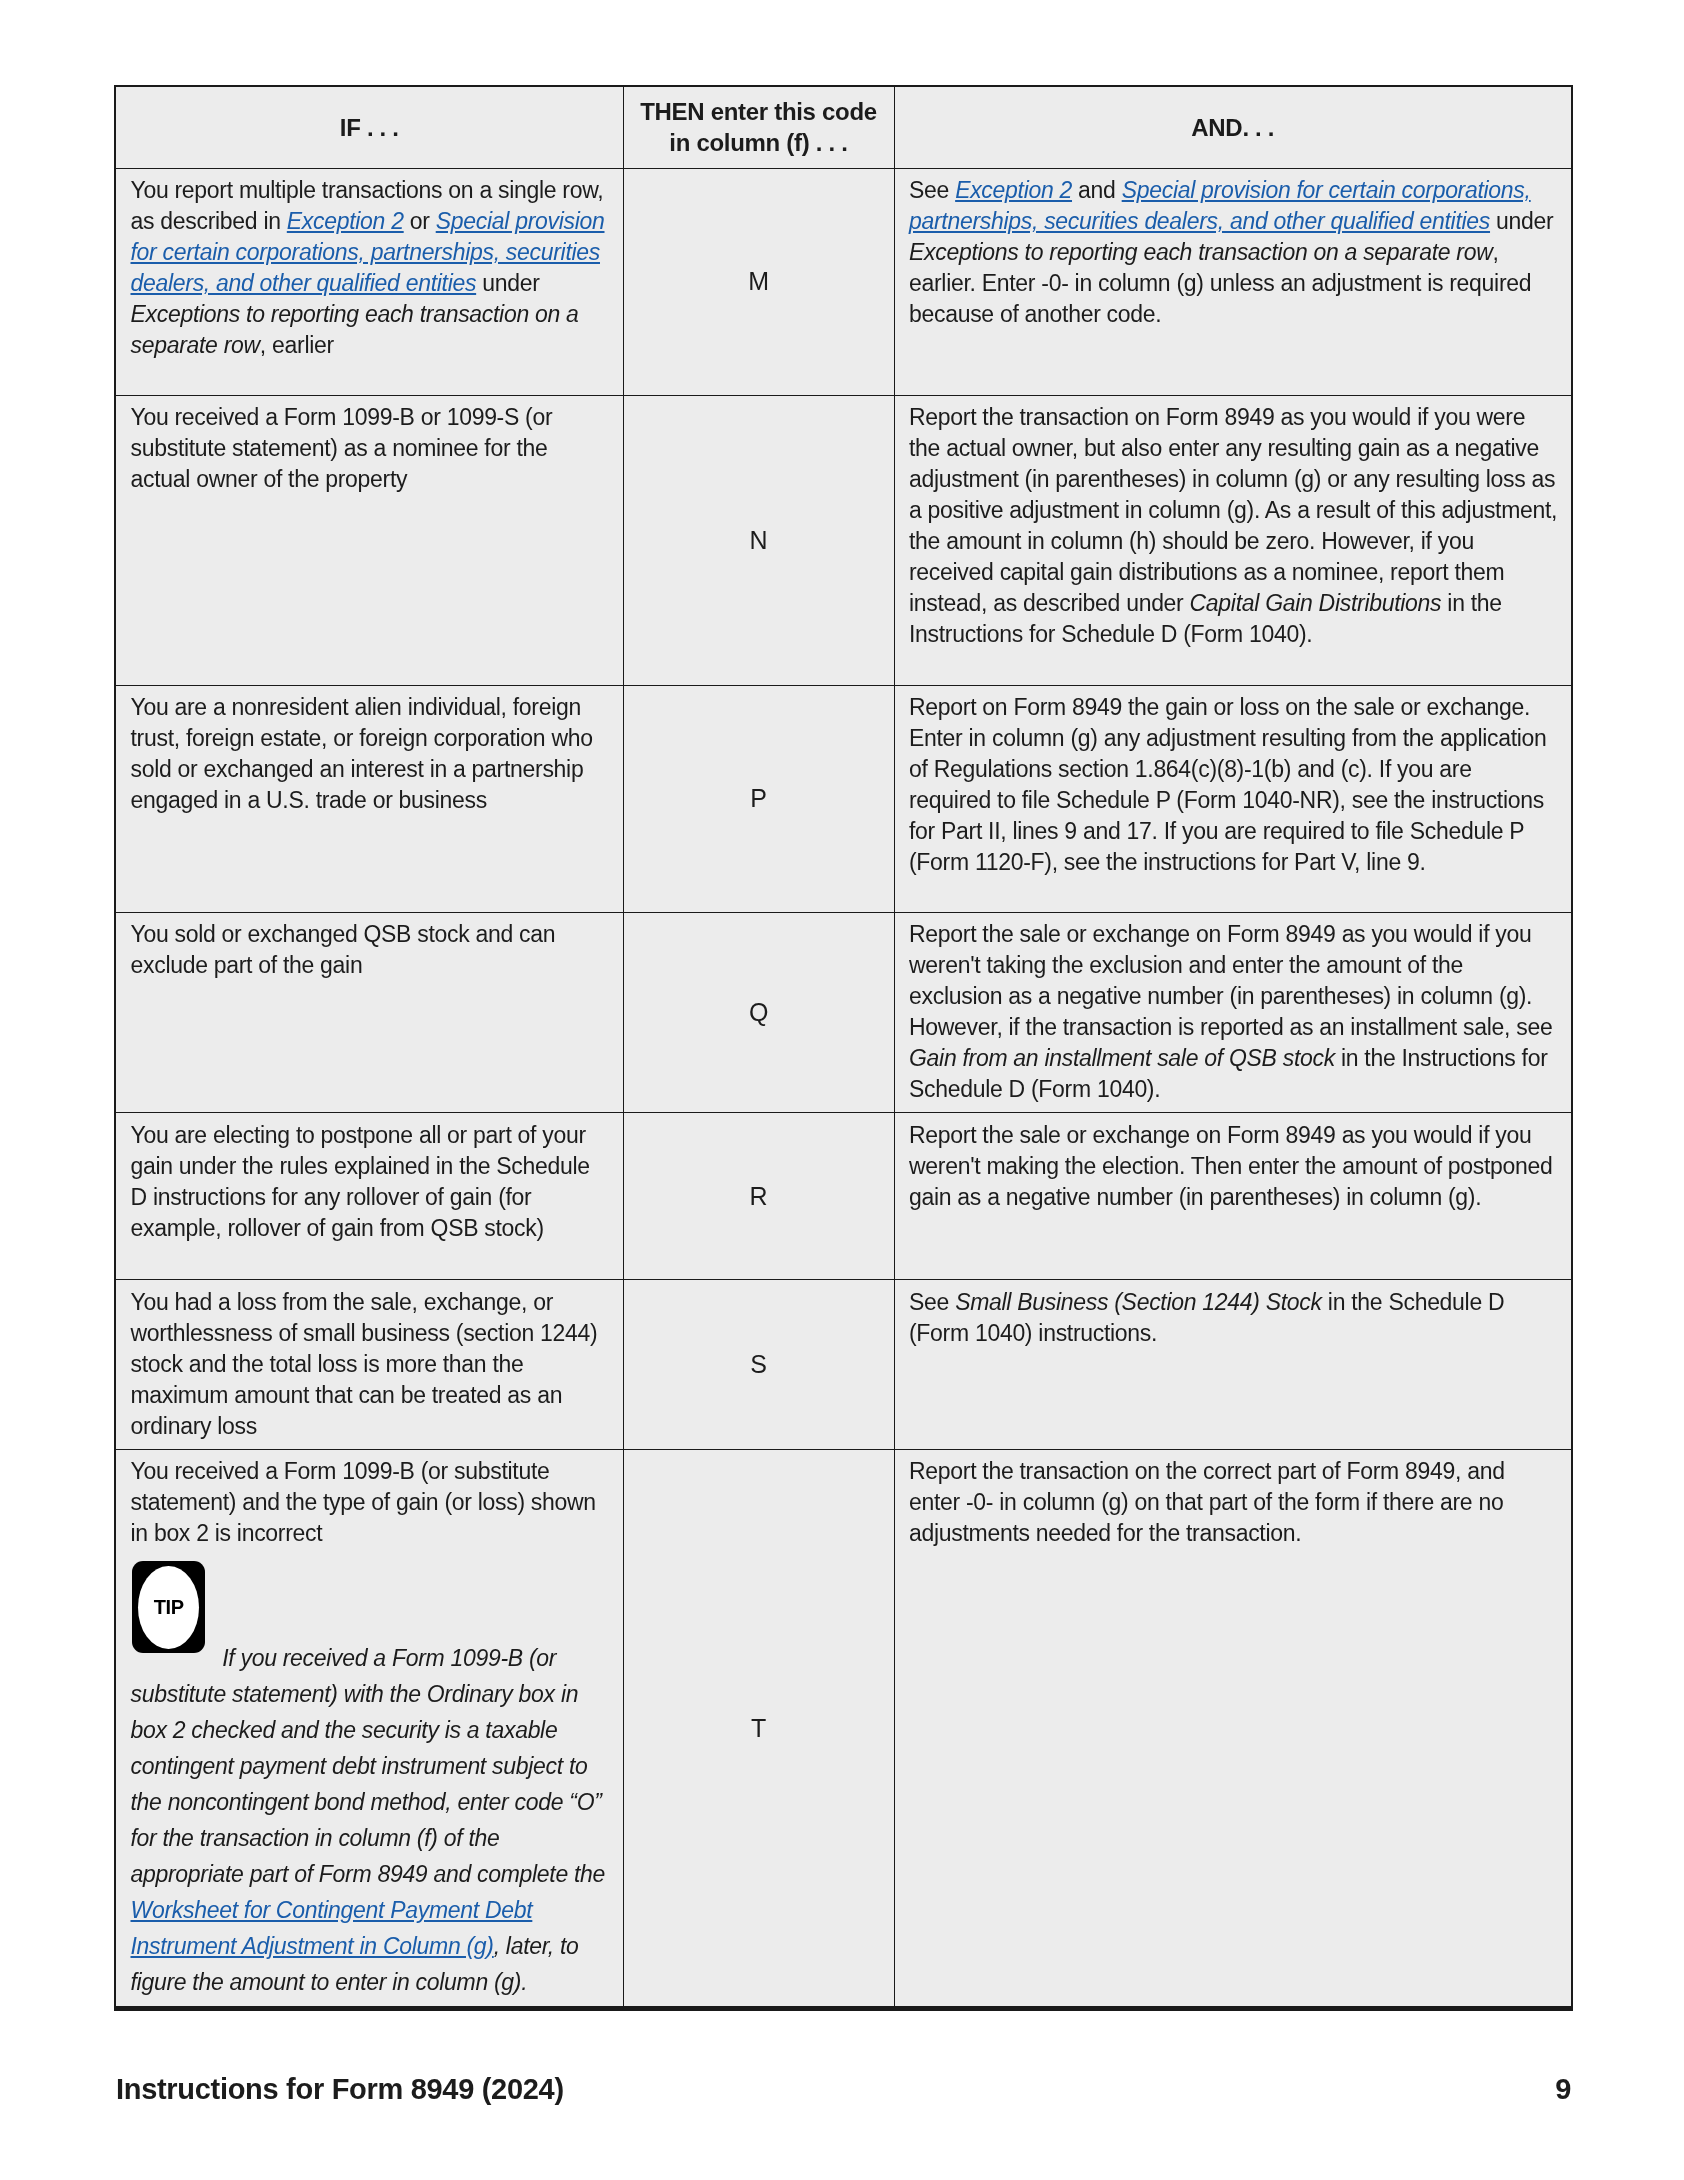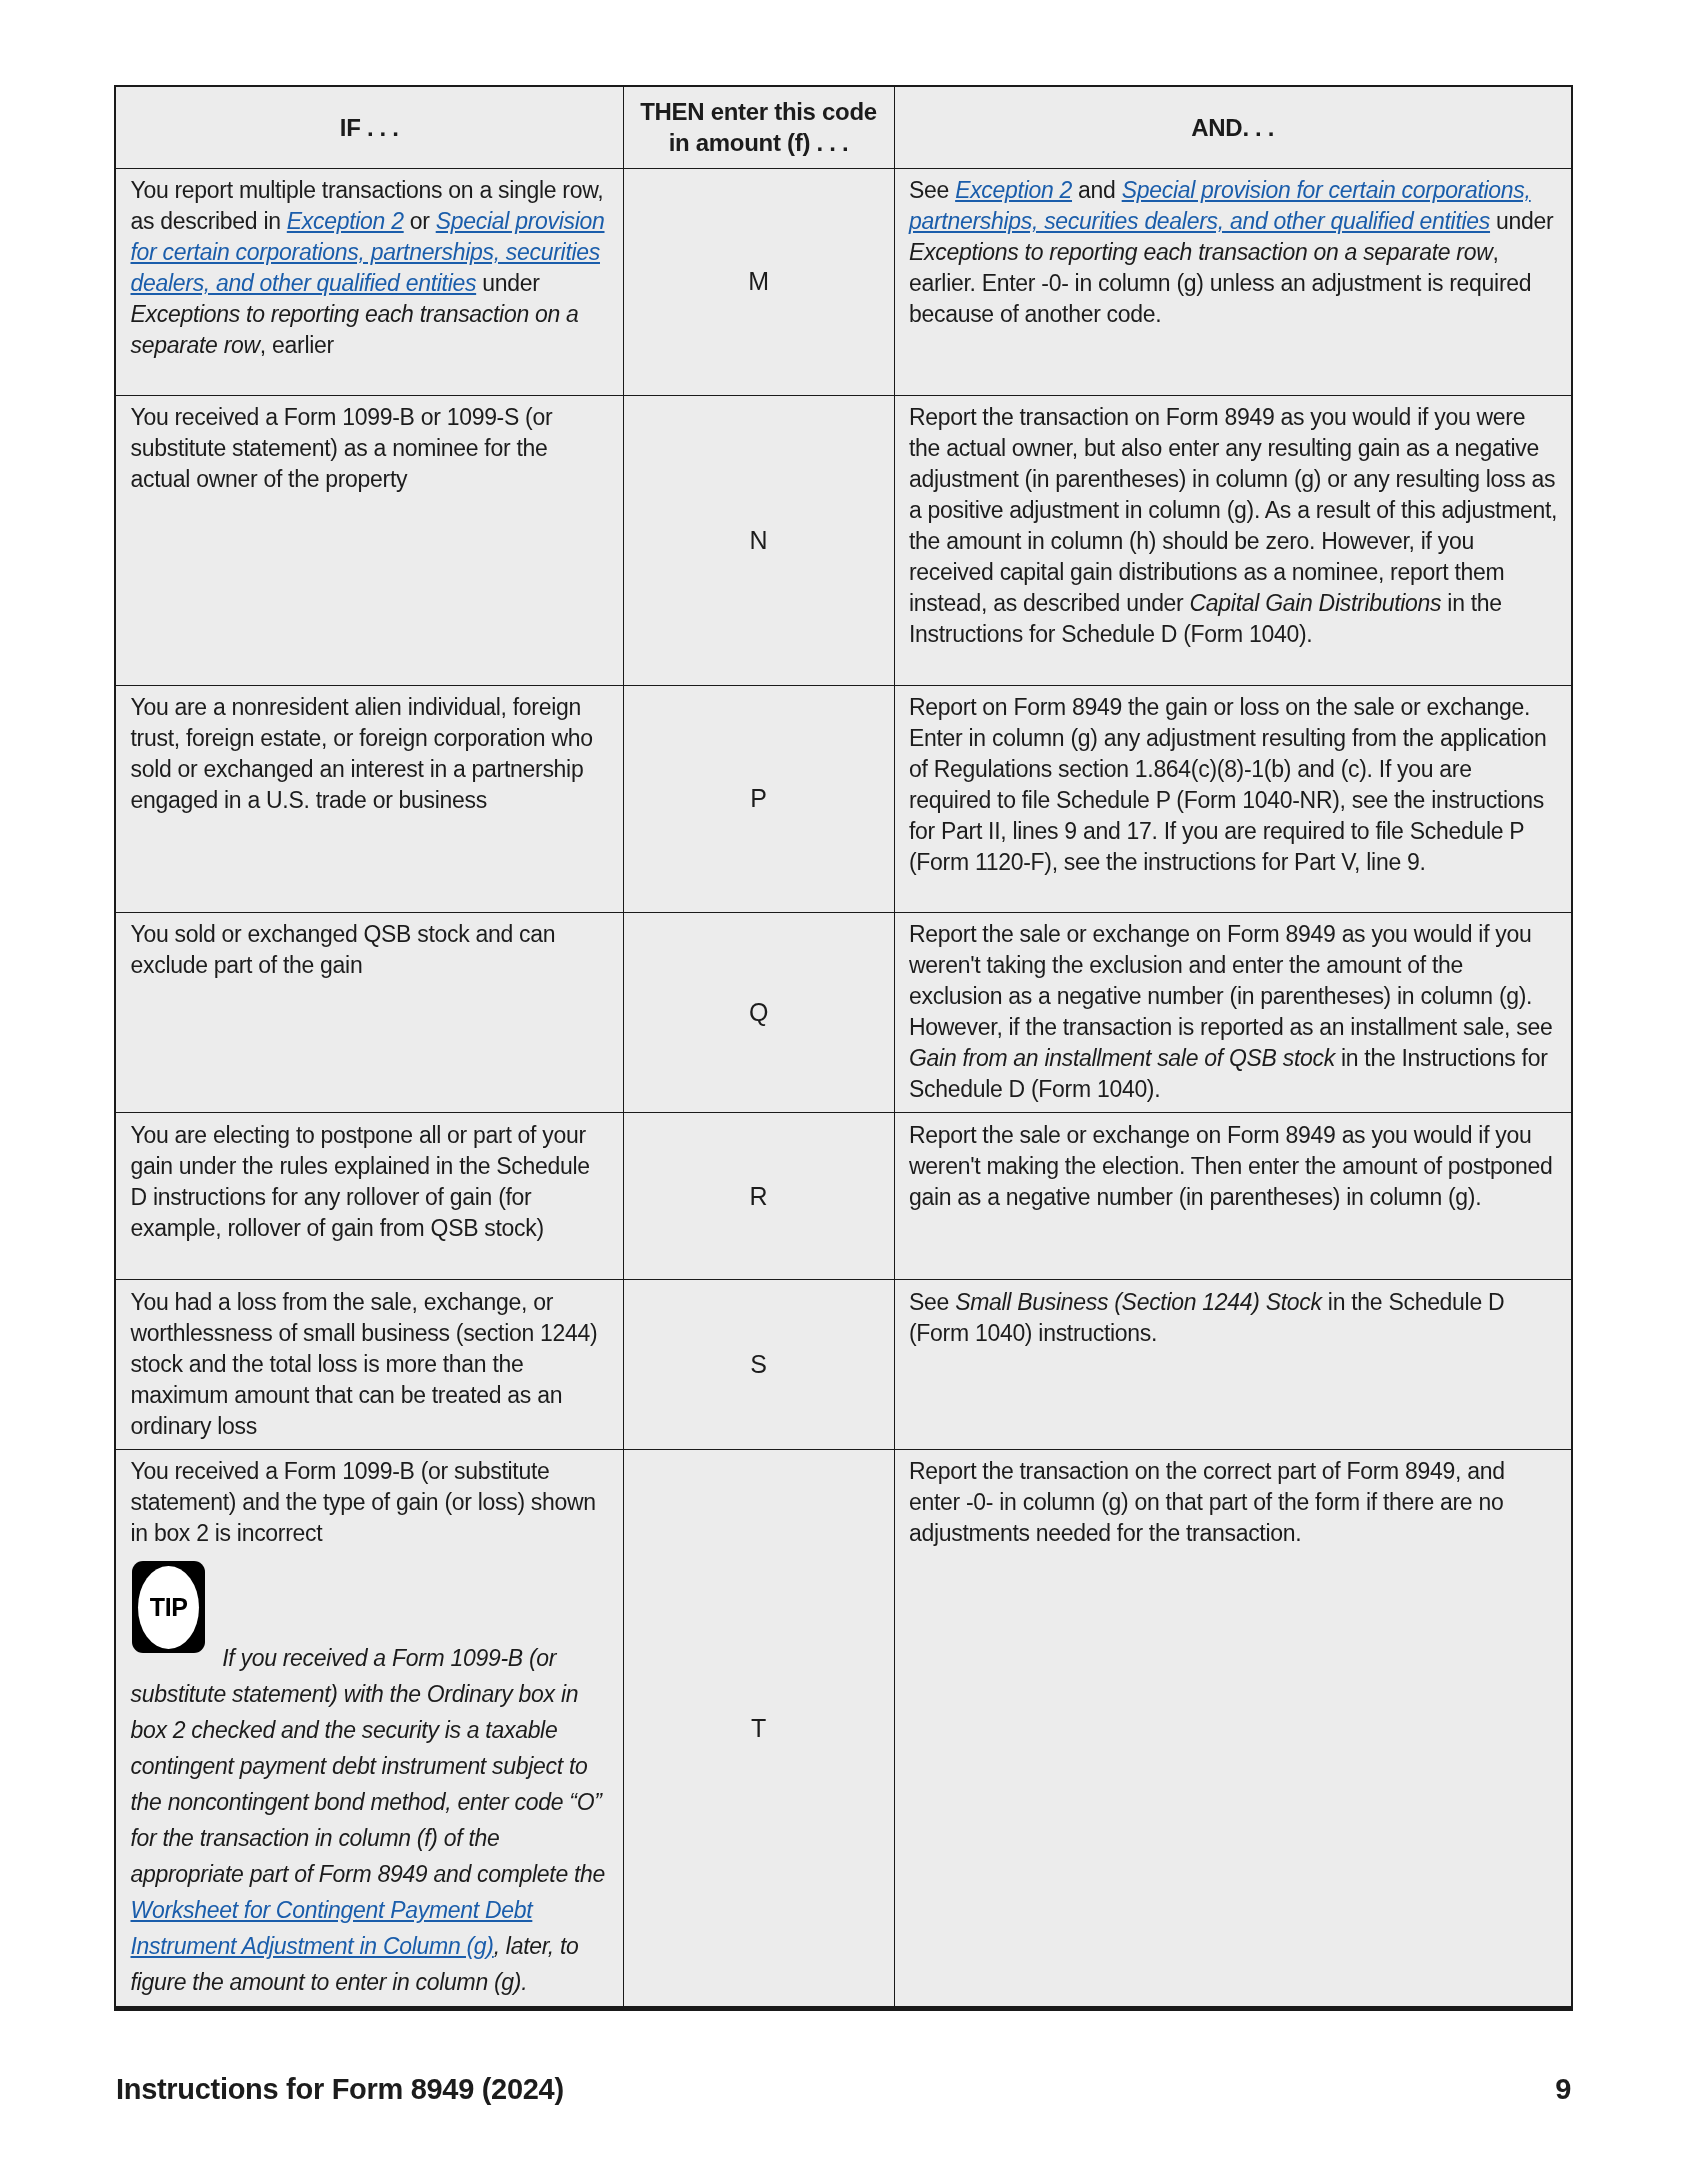--- a/index.html
+++ b/index.html
@@ -87,21 +87,21 @@
     position:absolute;
     left:6px;right:6px;top:4.3px;bottom:4.3px;
     background:#fff;
     border-radius:50%;
     display:flex;
     align-items:center;
     justify-content:center;
   }
   .tip-label{
     font-weight:bold;
-    font-size:25px;
+    font-size:20px;
     letter-spacing:-0.4px;
     color:#000;
   }
   .tip-para{
     font-style:italic;
     font-size:23px;
     line-height:36px;
     padding-top:85px;
   }
   .footer{
@@ -124,21 +124,21 @@
   <table class="codes-table">
     <colgroup>
         <col class="c-if">
         <col class="c-code">
         <col class="c-and">
       </colgroup>
     <thead>
       <tr class="r-hdr">
         <th>IF . . .</th>
         <th>THEN enter this code
-in amount (f) . . .</th>
+in column (f) . . .</th>
         <th>AND. . .</th>
       </tr>
     </thead>
     <tbody>
       <tr class="r-m">
         <td class="if"><span class="seg-n">You report multiple transactions on a single row, as described in </span><span class="seg-l">Exception 2</span><span class="seg-n"> or </span><span class="seg-l">Special provision for certain corporations, partnerships, securities dealers, and other qualified entities</span><span class="seg-n"> under </span><span class="seg-i">Exceptions to reporting each transaction on a separate row</span><span class="seg-n">, earlier</span></td>
         <td class="code">M</td>
         <td class="and"><span class="seg-n">See </span><span class="seg-l">Exception 2</span><span class="seg-n"> and </span><span class="seg-l">Special provision for certain corporations, partnerships, securities dealers, and other qualified entities</span><span class="seg-n"> under </span><span class="seg-i">Exceptions to reporting each transaction on a separate row</span><span class="seg-n">, earlier. Enter -0- in column (g) unless an adjustment is required because of another code.</span></td>
       </tr>
       <tr class="r-n">

